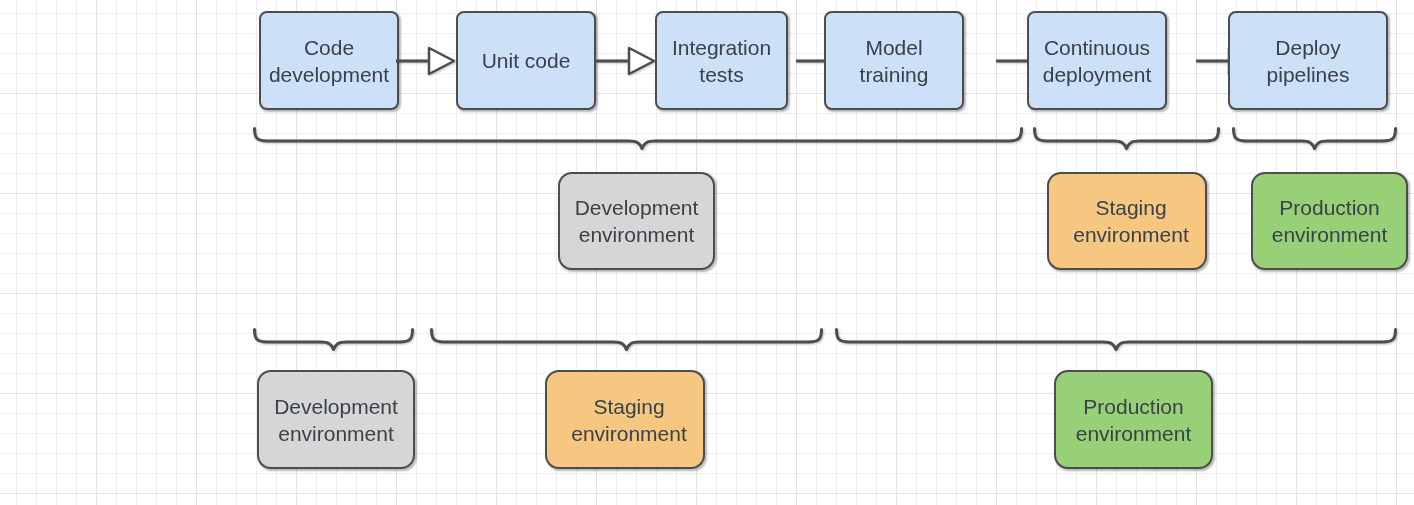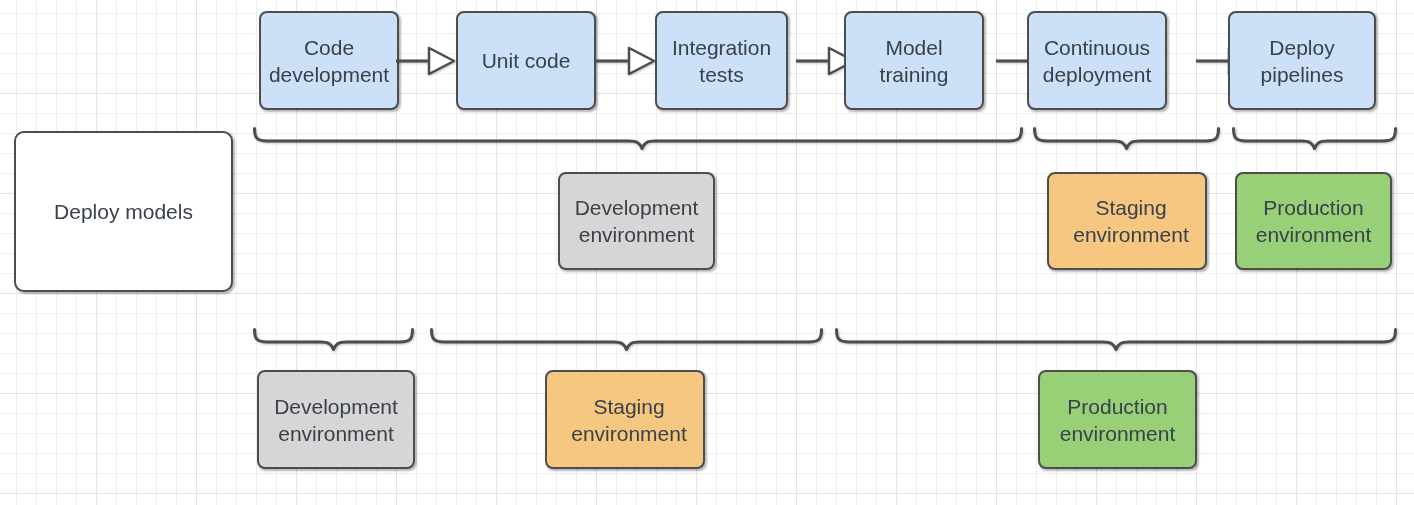--- a/index.html
+++ b/index.html
@@ -31,24 +31,24 @@
     display: flex;
     align-items: center;
     justify-content: center;
     text-align: center;
     color: #3a414a;
     font-size: 21px;
     line-height: 27px;
     box-shadow: 1.5px 1.5px 2px rgba(0,0,0,0.28);
   }
   .step   { background: #cce0f8; padding: 0 13px; }
-  .env    { padding: 0 8px; }
+  .env    { padding: 0 8px; border-radius: 14px; }
   .dev    { background: #d6d6d6; }
   .staging{ background: #f6c780; padding-left: 16px; }
-  .prod   { background: #98d078; }
+  .prod   { background: #98d078; margin-left: 16px; }
   .rowlabel {
     background: #ffffff;
     border-radius: 10px;
     padding: 0 10px;
   }
   .arrow, .brace {
     position: absolute;
     overflow: visible;
     filter: drop-shadow(1px 1.5px 1px rgba(0,0,0,0.25));
   }
@@ -89,51 +89,48 @@
     <line x1="0" y1="17" x2="34" y2="17"></line>
     <polygon points="33,4 58,17 33,30"></polygon>
   </svg>
   <div class="node step" style="left:655px;top:11px;width:133px;height:99px">
     <span>Integration tests</span>
   </div>
   <svg class="arrow" style="left:796px;top:44px" width="60" height="34" viewBox="0 0 60 34">
     <line x1="0" y1="17" x2="34" y2="17"></line>
     <polygon points="33,4 58,17 33,30"></polygon>
   </svg>
-  <div class="node step" style="left:844px;top:11px;width:140px;height:99px">
+  <div class="node step" style="left:824px;top:11px;width:140px;height:99px">
     <span>Model training</span>
   </div>
   <svg class="arrow" style="left:996px;top:44px" width="60" height="34" viewBox="0 0 60 34">
     <line x1="0" y1="17" x2="34" y2="17"></line>
     <polygon points="33,4 58,17 33,30"></polygon>
   </svg>
   <div class="node step" style="left:1027px;top:11px;width:140px;height:99px">
     <span>Continuous deployment</span>
   </div>
   <svg class="arrow" style="left:1196px;top:44px" width="60" height="34" viewBox="0 0 60 34">
     <line x1="0" y1="17" x2="34" y2="17"></line>
     <polygon points="33,4 58,17 33,30"></polygon>
   </svg>
-  <div class="node step" style="left:1228px;top:11px;width:148px;height:99px">
+  <div class="node step" style="left:1228px;top:11px;width:160px;height:99px">
     <span>Deploy pipelines</span>
   </div>
 
   <svg class="brace" style="left:253px;top:127px" width="770" height="24" viewBox="0 0 770 24">
     <path d="M 1.5,1.5 C 1.5,11 4,14 14,14 L 376,14 C 384,14 387,16 389,21.5 C 391,16 394,14 402,14 L 756,14 C 766,14 768.5,11 768.5,1.5"></path>
   </svg>
   <svg class="brace" style="left:1033px;top:127px" width="187" height="24" viewBox="0 0 187 24">
     <path d="M 1.5,1.5 C 1.5,11 4,14 14,14 L 80.5,14 C 88.5,14 91.5,16 93.5,21.5 C 95.5,16 98.5,14 106.5,14 L 173,14 C 183,14 185.5,11 185.5,1.5"></path>
   </svg>
   <svg class="brace" style="left:1232px;top:127px" width="165" height="24" viewBox="0 0 165 24">
     <path d="M 1.5,1.5 C 1.5,11 4,14 14,14 L 69.5,14 C 77.5,14 80.5,16 82.5,21.5 C 84.5,16 87.5,14 95.5,14 L 151,14 C 161,14 163.5,11 163.5,1.5"></path>
   </svg>
 
-  <div class="node rowlabel" style="left:14px;top:131px;width:219px;height:161px">
-    <span>Deploy models</span>
-  </div>
   <div class="node env dev" style="left:558px;top:172px;width:157px;height:98px">
     <span>Development environment</span>
   </div>
   <div class="node env staging" style="left:1047px;top:172px;width:160px;height:98px">
     <span>Staging environment</span>
   </div>
   <div class="node env prod" style="left:1235px;top:172px;width:157px;height:98px">
     <span>Production environment</span>
   </div>
 

